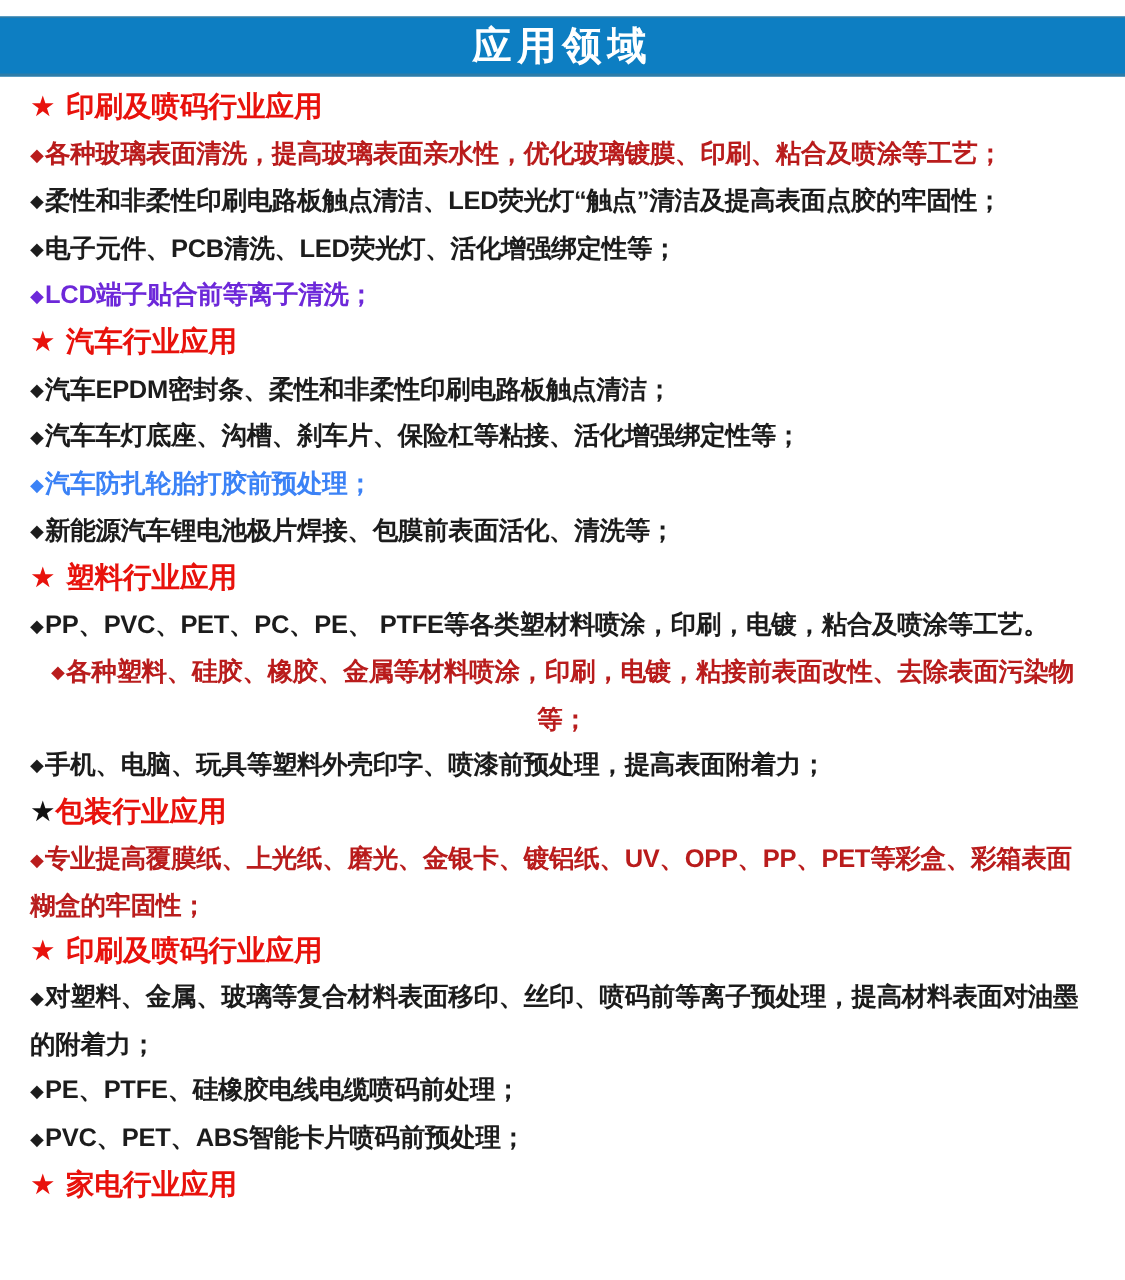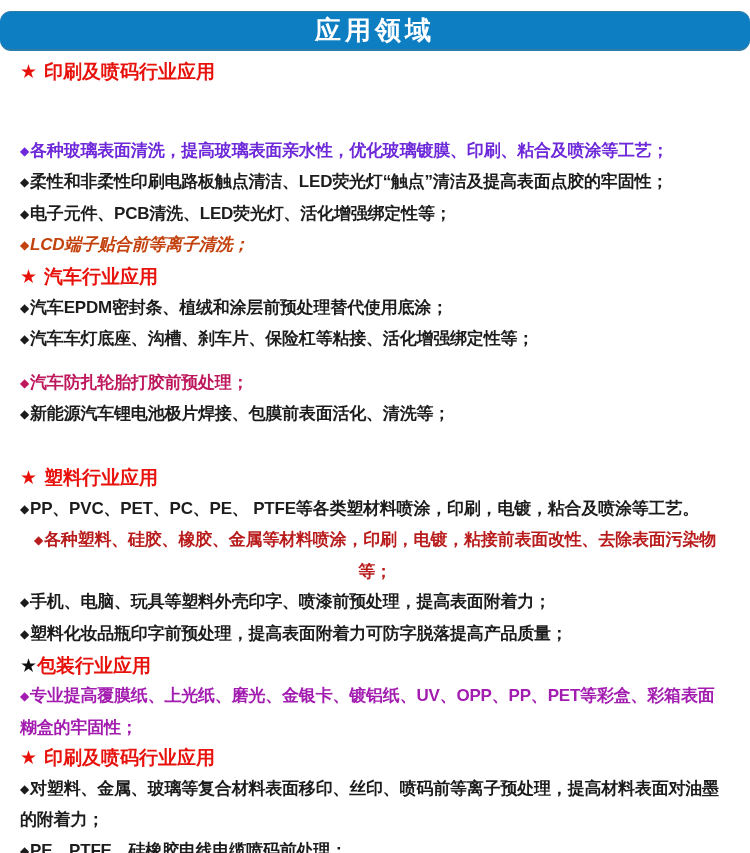--- a/index.html
+++ b/index.html
@@ -19,21 +19,20 @@
     top: 11px;
     left: 0;
     right: 0;
     height: 37px;
     background: #0d7ec2;
     border-top: 1px solid #2e7ca8;
     border-bottom: 2px solid #2e7ca8;
     display: flex;
     align-items: center;
     justify-content: center;
-    border-radius: 11px;
   }
   .header-title {
     color: #ffffff;
     font-size: 26px;
     font-weight: bold;
     letter-spacing: 4px;
   }
   .content {
     position: absolute;
     top: 51px;
@@ -71,34 +70,33 @@
 </style>
 </head>
 <body>
 
 <div class="header-bar" style="background: rgb(13, 126, 194); border-top-color: rgb(46, 124, 168); border-bottom-color: rgb(46, 124, 168);">
   <span class="header-title" style="color: rgb(255, 255, 255);">应用领域</span>
 </div>
 
 <div class="content">
     <p class="heading" style="color: rgb(232, 18, 12);"><span class="star gap" style="color: rgb(232, 18, 12);">★</span><span>印刷及喷码行业应用</span></p>
-    <p class="item" style="color: #6d28d9; margin-top: 48px;"><span class="bullet">◆</span><span>各种玻璃表面清洗，提高玻璃表面亲水性，优化玻璃镀膜、印刷、粘合及喷涂等工艺；</span></p>
+    <p class="item" style="color: #b91c1c;"><span class="bullet">◆</span><span>各种玻璃表面清洗，提高玻璃表面亲水性，优化玻璃镀膜、印刷、粘合及喷涂等工艺；</span></p>
     <p class="item" style="color: rgb(28, 28, 28);"><span class="bullet">◆</span><span>柔性和非柔性印刷电路板触点清洁、LED荧光灯“触点”清洁及提高表面点胶的牢固性；</span></p>
     <p class="item" style="color: rgb(28, 28, 28);"><span class="bullet">◆</span><span>电子元件、PCB清洗、LED荧光灯、活化增强绑定性等；</span></p>
-    <p class="item" style="color: #c2410c; font-style: italic;"><span class="bullet">◆</span><span>LCD端子贴合前等离子清洗；</span></p>
+    <p class="item" style="color: #6d28d9;"><span class="bullet">◆</span><span>LCD端子贴合前等离子清洗；</span></p>
     <p class="heading" style="color: rgb(232, 18, 12);"><span class="star gap" style="color: rgb(232, 18, 12);">★</span><span>汽车行业应用</span></p>
-    <p class="item" style="color: rgb(28, 28, 28);"><span class="bullet">◆</span><span>汽车EPDM密封条、植绒和涂层前预处理替代使用底涂；</span></p>
+    <p class="item" style="color: rgb(28, 28, 28);"><span class="bullet">◆</span><span>汽车EPDM密封条、柔性和非柔性印刷电路板触点清洁；</span></p>
     <p class="item" style="color: rgb(28, 28, 28);"><span class="bullet">◆</span><span>汽车车灯底座、沟槽、刹车片、保险杠等粘接、活化增强绑定性等；</span></p>
-    <p class="item" style="color: #be185d; margin-top: 12px;"><span class="bullet">◆</span><span>汽车防扎轮胎打胶前预处理；</span></p>
+    <p class="item" style="color: #3b82f6;"><span class="bullet">◆</span><span>汽车防扎轮胎打胶前预处理；</span></p>
     <p class="item" style="color: rgb(28, 28, 28);"><span class="bullet">◆</span><span>新能源汽车锂电池极片焊接、包膜前表面活化、清洗等；</span></p>
-    <p class="heading" style="color: rgb(232, 18, 12); margin-top: 32px;"><span class="star gap" style="color: rgb(232, 18, 12);">★</span><span>塑料行业应用</span></p>
+    <p class="heading" style="color: rgb(232, 18, 12);"><span class="star gap" style="color: rgb(232, 18, 12);">★</span><span>塑料行业应用</span></p>
     <p class="item" style="color: rgb(28, 28, 28);"><span class="bullet">◆</span><span>PP、PVC、PET、PC、PE、 PTFE等各类塑材料喷涂，印刷，电镀，粘合及喷涂等工艺。</span></p>
     <p class="item" style="color: #b91c1c; text-align: center;"><span class="bullet">◆</span><span>各种塑料、硅胶、橡胶、金属等材料喷涂，印刷，电镀，粘接前表面改性、去除表面污染物等；</span></p>
     <p class="item" style="color: rgb(28, 28, 28);"><span class="bullet">◆</span><span>手机、电脑、玩具等塑料外壳印字、喷漆前预处理，提高表面附着力；</span></p>
-    <p class="item" style="color: rgb(28, 28, 28);"><span class="bullet">◆</span><span>塑料化妆品瓶印字前预处理，提高表面附着力可防字脱落提高产品质量；</span></p>
     <p class="heading" style="color: rgb(232, 18, 12);"><span class="star" style="color: rgb(17, 17, 17);">★</span><span>包装行业应用</span></p>
-    <p class="item" style="color: #a21caf;"><span class="bullet">◆</span><span>专业提高覆膜纸、上光纸、磨光、金银卡、镀铝纸、UV、OPP、PP、PET等彩盒、彩箱表面糊盒的牢固性；</span></p>
+    <p class="item" style="color: #b91c1c;"><span class="bullet">◆</span><span>专业提高覆膜纸、上光纸、磨光、金银卡、镀铝纸、UV、OPP、PP、PET等彩盒、彩箱表面糊盒的牢固性；</span></p>
     <p class="heading" style="color: rgb(232, 18, 12);"><span class="star gap" style="color: rgb(232, 18, 12);">★</span><span>印刷及喷码行业应用</span></p>
     <p class="item" style="color: rgb(28, 28, 28);"><span class="bullet">◆</span><span>对塑料、金属、玻璃等复合材料表面移印、丝印、喷码前等离子预处理，提高材料表面对油墨的附着力；</span></p>
     <p class="item" style="color: rgb(28, 28, 28);"><span class="bullet">◆</span><span>PE、PTFE、硅橡胶电线电缆喷码前处理；</span></p>
     <p class="item" style="color: rgb(28, 28, 28);"><span class="bullet">◆</span><span>PVC、PET、ABS智能卡片喷码前预处理；</span></p>
     <p class="heading" style="color: rgb(232, 18, 12);"><span class="star gap" style="color: rgb(232, 18, 12);">★</span><span>家电行业应用</span></p>
   </div>
 
 </body></html>

